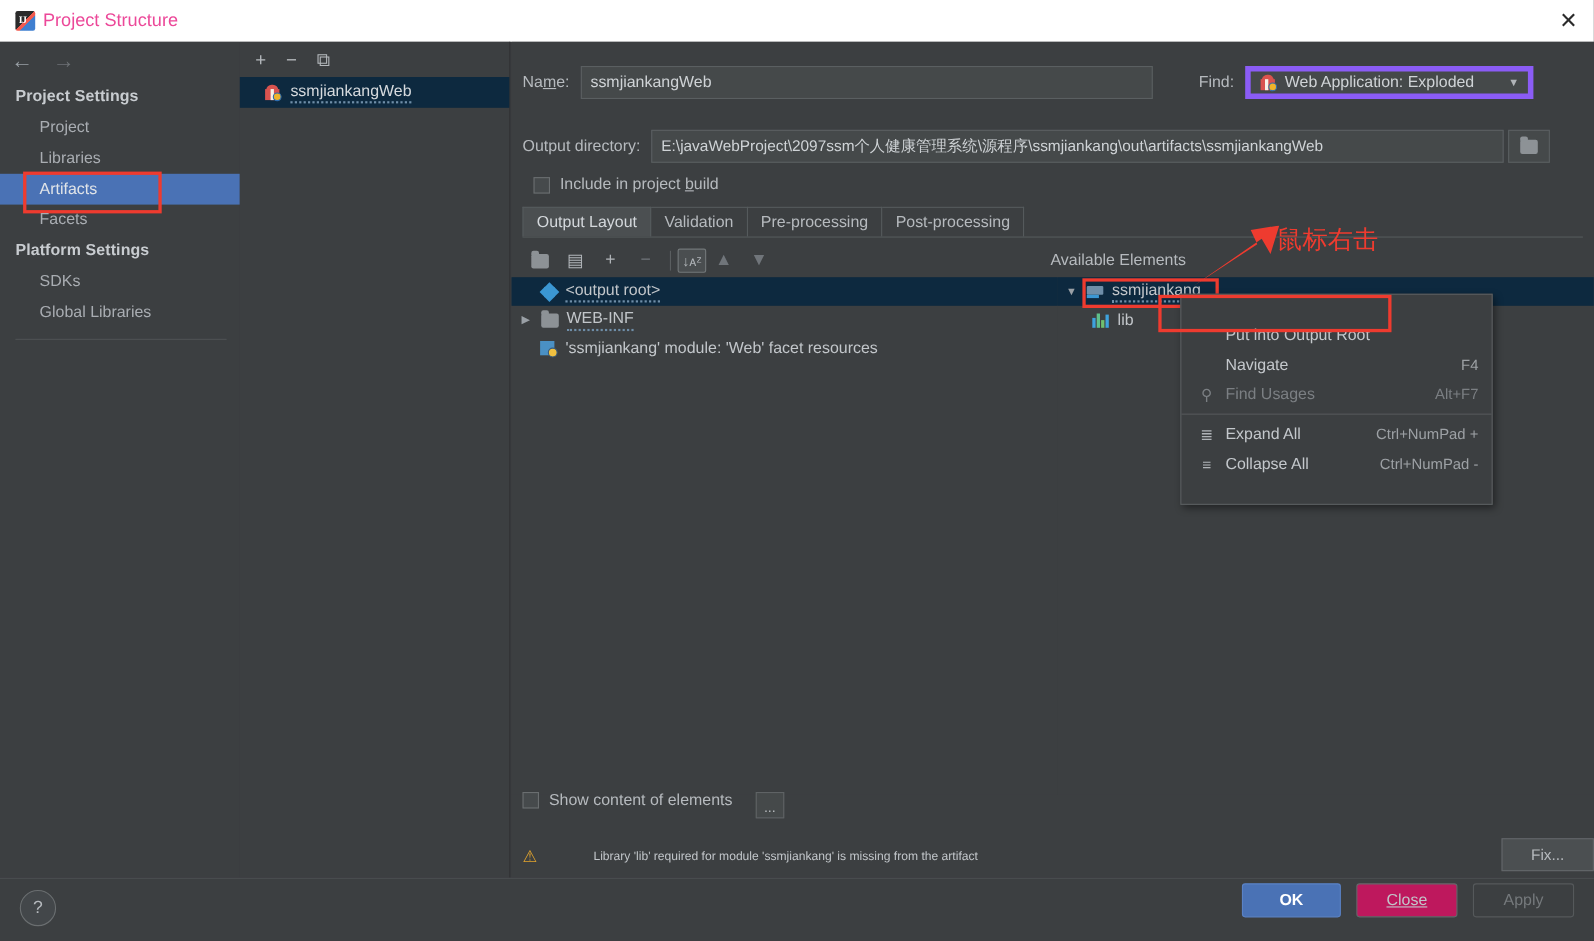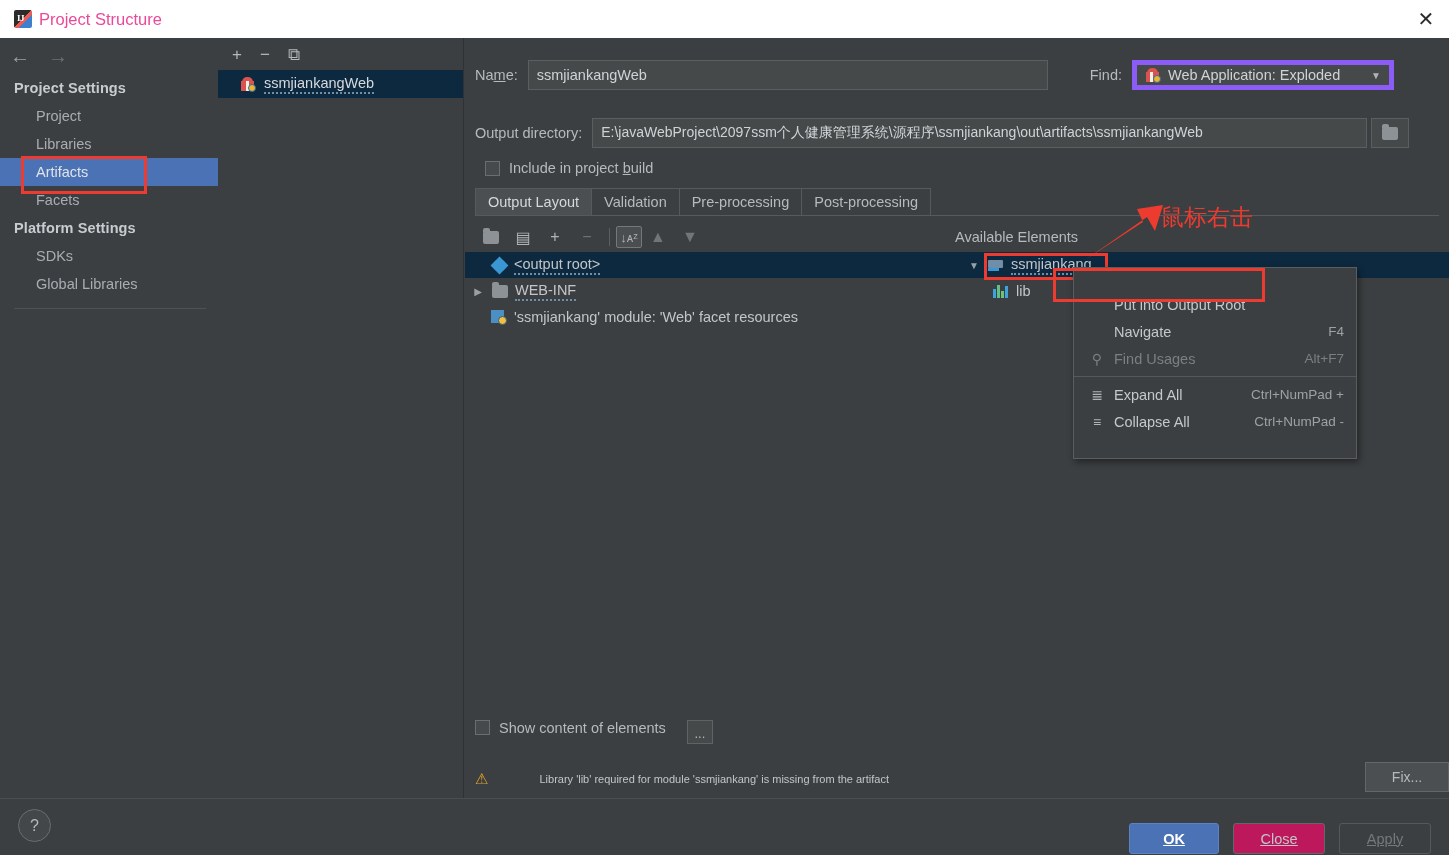--- a/index.html
+++ b/index.html
@@ -273,24 +273,23 @@
     position: absolute; left: 0; top: 798px; width: 1449px; height: 57px;
     background: #3c3f41; border-top: 1px solid #4a4e50;
   }
   .help-btn {
     position: absolute; left: 18px; top: 10px; width: 33px; height: 33px;
     border-radius: 50%; border: 1px solid #6a6e70; background: #43474a;
     color: #b6babe; display: flex; align-items: center; justify-content: center;
     font-size: 16px;
   }
   .btn {
-    position: absolute; top: 24px; height: 31px; display: flex;
+    position: absolute; top: 4px; height: 31px; display: flex;
     align-items: center; justify-content: center; font-size: 14.5px;
     border-radius: 3px;
-    text-decoration: underline;
   }
   .btn-ok { left: 1129px; width: 90px; background: #4a72b5; border: 1px solid #5a82c5; color: #ffffff; font-weight: bold; }
   .btn-close { left: 1233px; width: 92px; background: #be185d; border: 1px solid #63676a; color: #c2c6ca; }
   .btn-apply { left: 1339px; width: 92px; background: #42464800; border: 1px solid #55595b; color: #75797c; }
 </style>
 </head>
 <body>
 
 <div class="titlebar">
   <div class="tb-icon">

